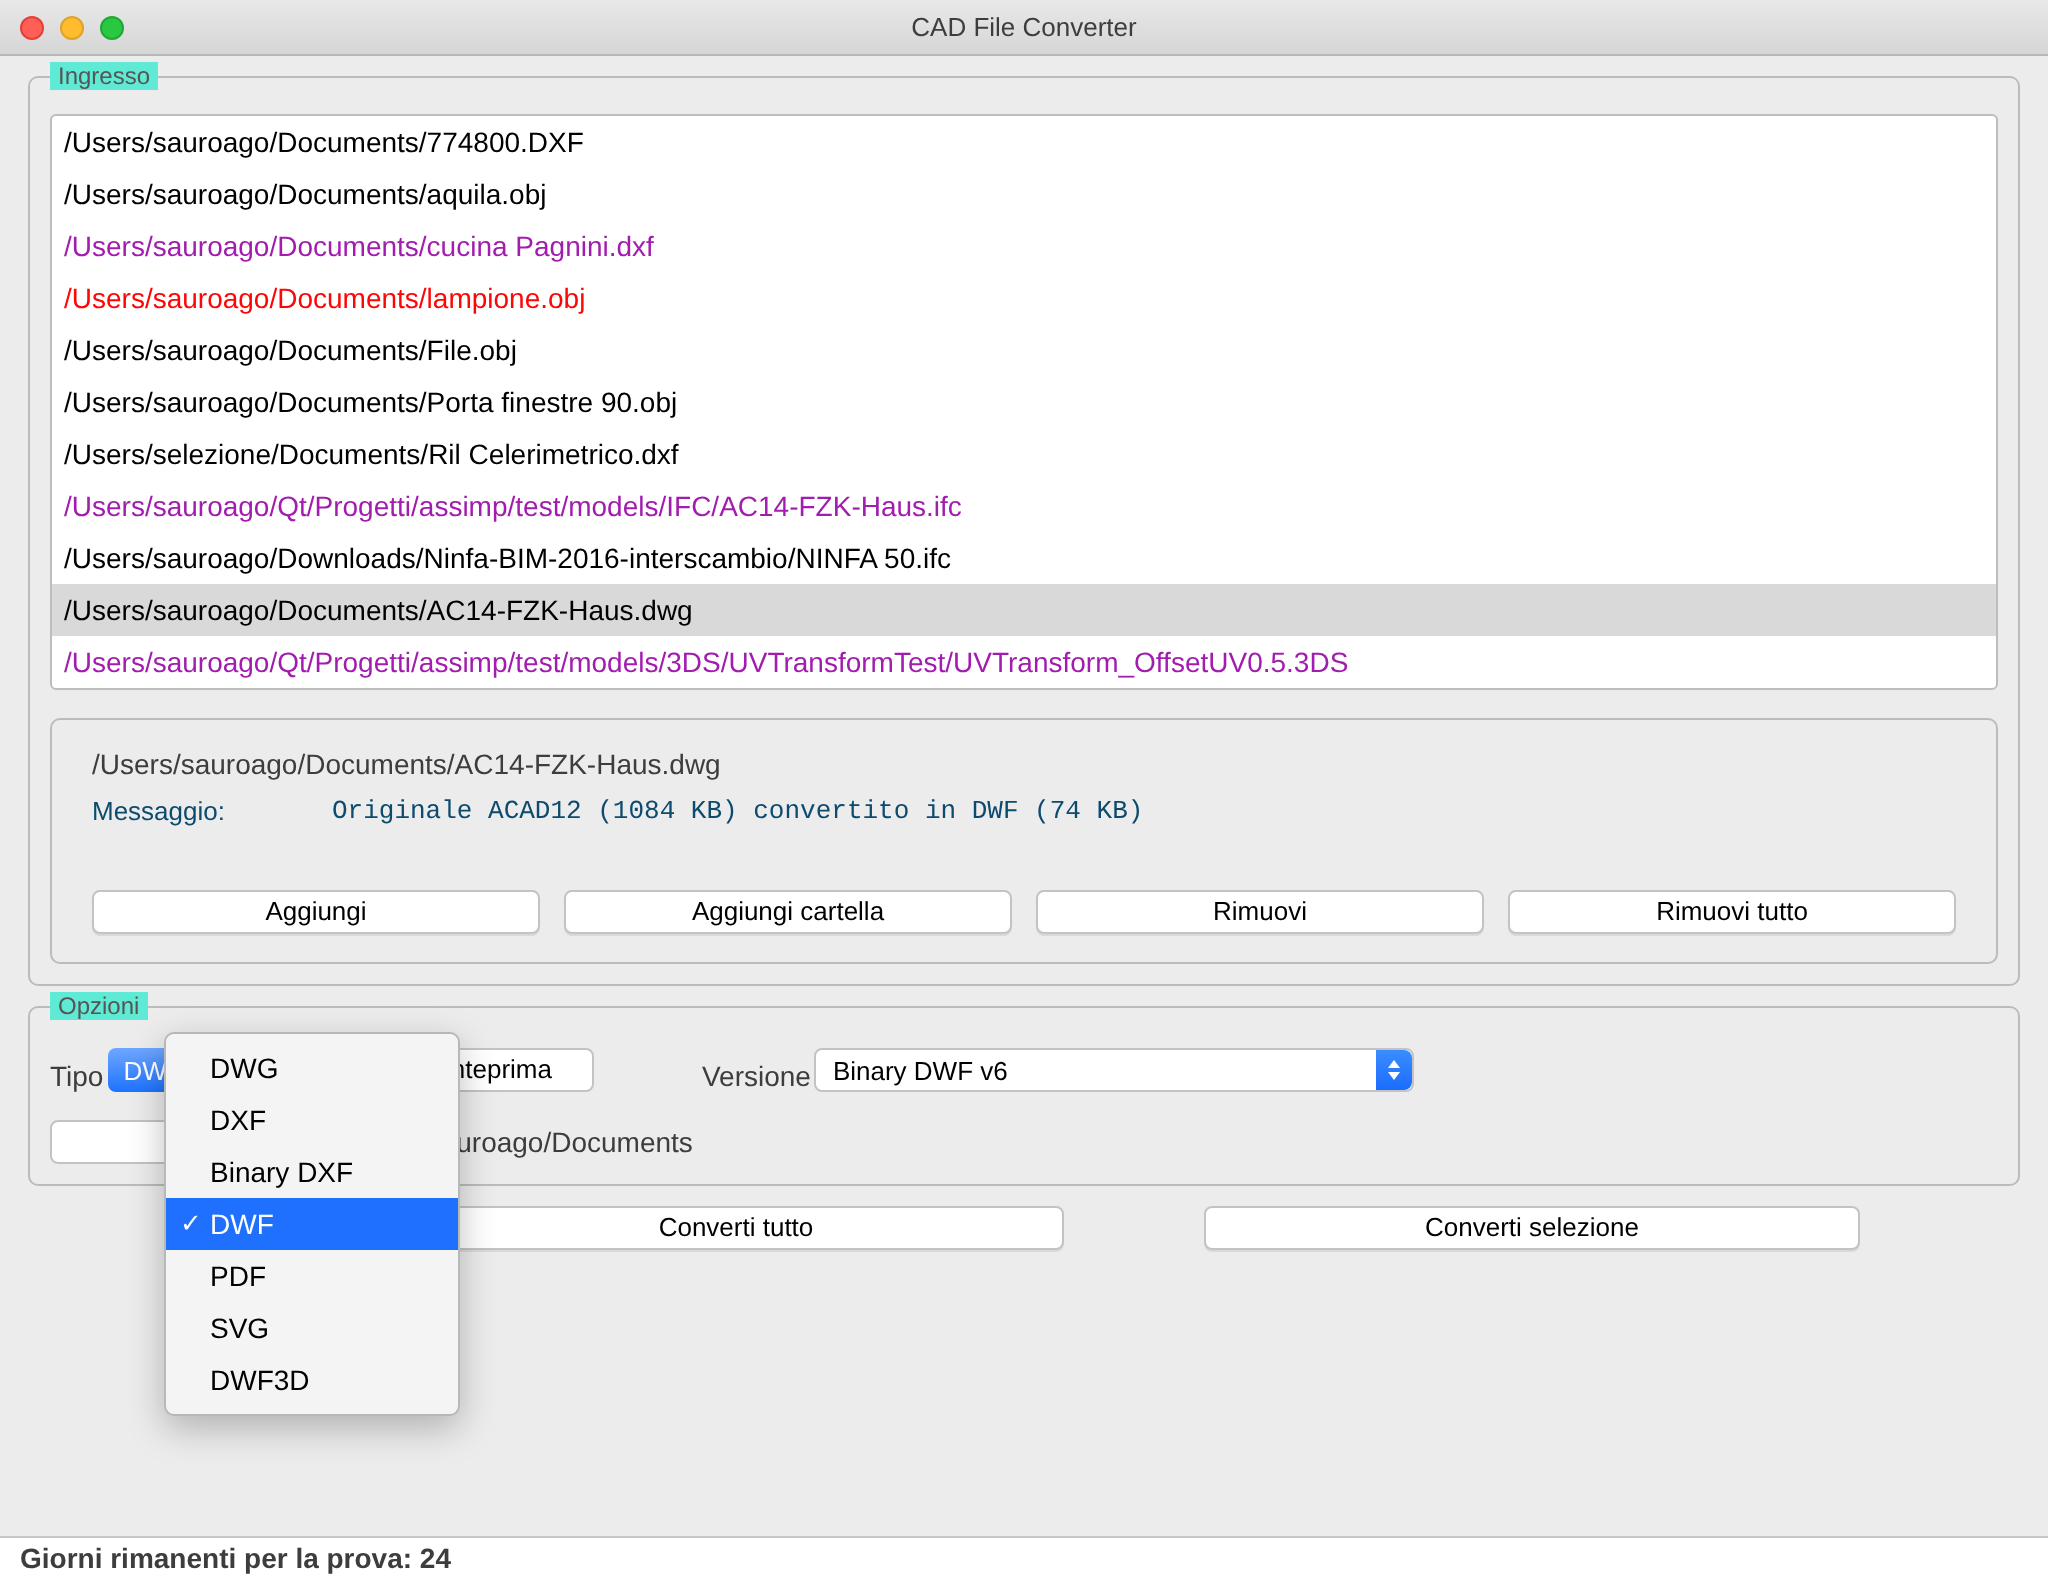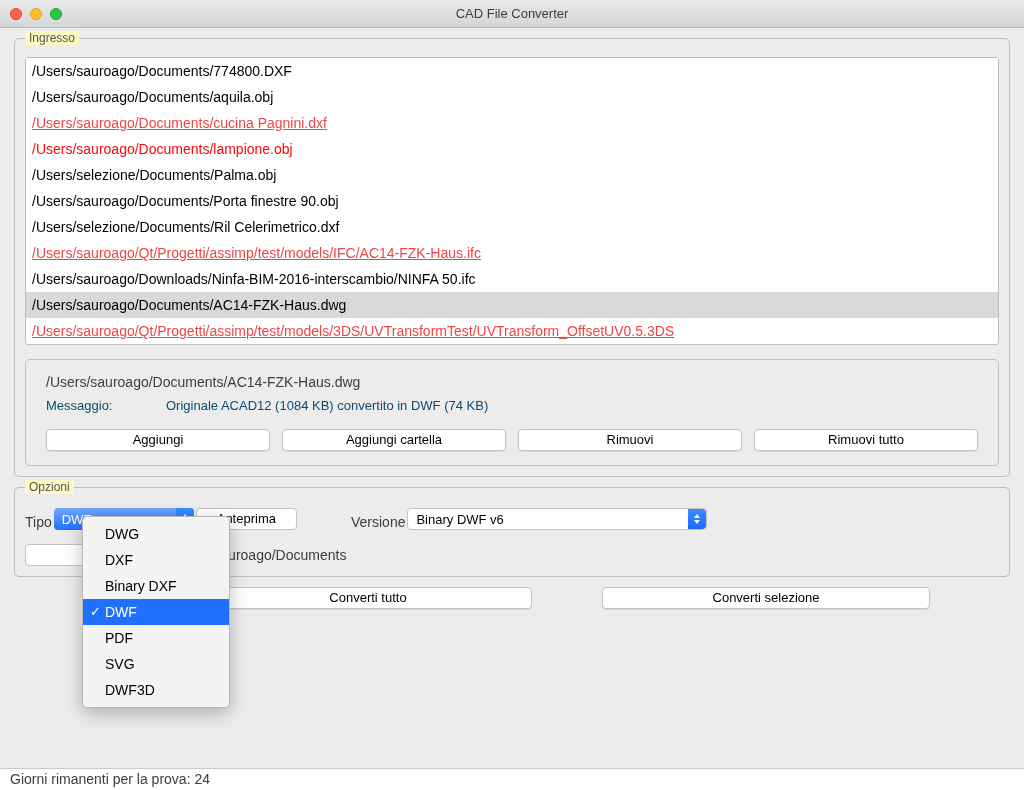--- a/index.html
+++ b/index.html
@@ -49,66 +49,66 @@
       border-radius: 5px;
       margin: 10px 14px;
       padding: 12px 10px 10px 10px;
       position: relative;
       background: #ececec;
     }
     .groupbox-title {
       position: absolute;
       top: -8px;
       left: 10px;
-      background: #fef9c3;
+      background: #5eead4;
       padding: 0 4px;
       font-size: 12px;
       color: #555;
     }
     .file-list {
       background: #ffffff;
       border: 1px solid #bdbdbd;
       border-radius: 3px;
       height: 288px;
       overflow: hidden;
       margin-top: 6px;
     }
     .file-item {
       padding: 2px 6px;
       font-size: 14px;
       line-height: 22px;
       white-space: nowrap;
       color: #000;
     }
-    .file-item.blue { color: #ef4444; text-decoration: underline; }
+    .file-item.blue { color: #a21caf; }
     .file-item.red { color: #ff0505; }
     .file-item.selected { background: #d9d9d9; }
     .info-box {
       border: 1px solid #bcbcbc;
       border-radius: 5px;
       margin-top: 14px;
       padding: 14px 20px 14px 20px;
       background: #ececec;
     }
     .info-path {
       font-size: 14px;
       color: #3d3d3d;
       margin-bottom: 8px;
     }
     .info-row {
       display: flex;
       font-size: 14px;
       color: #0c4a6e;
     }
     .info-label { width: 120px; }
-    .info-value { flex: 1; }
+    .info-value { flex: 1; font-family: Liberation Mono, monospace; }
     .button-row {
       display: flex;
       gap: 12px;
-      margin-top: 16px;
+      margin-top: 32px;
     }
     .btn {
       flex: 1;
       height: 22px;
       background: #ffffff;
       border: 1px solid #c3c3c3;
       border-radius: 4px;
       font-size: 13px;
       color: #000;
       text-align: center;
@@ -219,20 +219,21 @@
       position: absolute;
       bottom: 0;
       left: 0;
       right: 0;
       height: 22px;
       background: #ffffff;
       border-top: 1px solid #c8c8c8;
       font-size: 14px;
       color: #3d3d3d;
       padding: 2px 10px;
+      font-weight: bold;
     }
     .dropdown-menu {
       position: absolute;
       left: 82px;
       top: 516px;
       width: 148px;
       background: #f4f4f4;
       border: 1px solid #b8b8b8;
       border-radius: 5px;
       box-shadow: 0 6px 18px rgba(0,0,0,0.25);
@@ -272,21 +273,21 @@
 </div>
 
 <div class="groupbox">
   <div class="groupbox-title">Ingresso</div>
 
   <div class="file-list" id="file-list">
       <div class="file-item">/Users/sauroago/Documents/774800.DXF</div>
       <div class="file-item">/Users/sauroago/Documents/aquila.obj</div>
       <div class="file-item blue">/Users/sauroago/Documents/cucina Pagnini.dxf</div>
       <div class="file-item red">/Users/sauroago/Documents/lampione.obj</div>
-      <div class="file-item">/Users/selezione/Documents/Palma.obj</div>
+      <div class="file-item">/Users/sauroago/Documents/File.obj</div>
       <div class="file-item">/Users/sauroago/Documents/Porta finestre 90.obj</div>
       <div class="file-item">/Users/selezione/Documents/Ril Celerimetrico.dxf</div>
       <div class="file-item blue">/Users/sauroago/Qt/Progetti/assimp/test/models/IFC/AC14-FZK-Haus.ifc</div>
       <div class="file-item">/Users/sauroago/Downloads/Ninfa-BIM-2016-interscambio/NINFA 50.ifc</div>
       <div class="file-item selected">/Users/sauroago/Documents/AC14-FZK-Haus.dwg</div>
       <div class="file-item blue">/Users/sauroago/Qt/Progetti/assimp/test/models/3DS/UVTransformTest/UVTransform_OffsetUV0.5.3DS</div>
     </div>
 
   <div class="info-box">
     <div class="info-path">/Users/sauroago/Documents/AC14-FZK-Haus.dwg</div>

